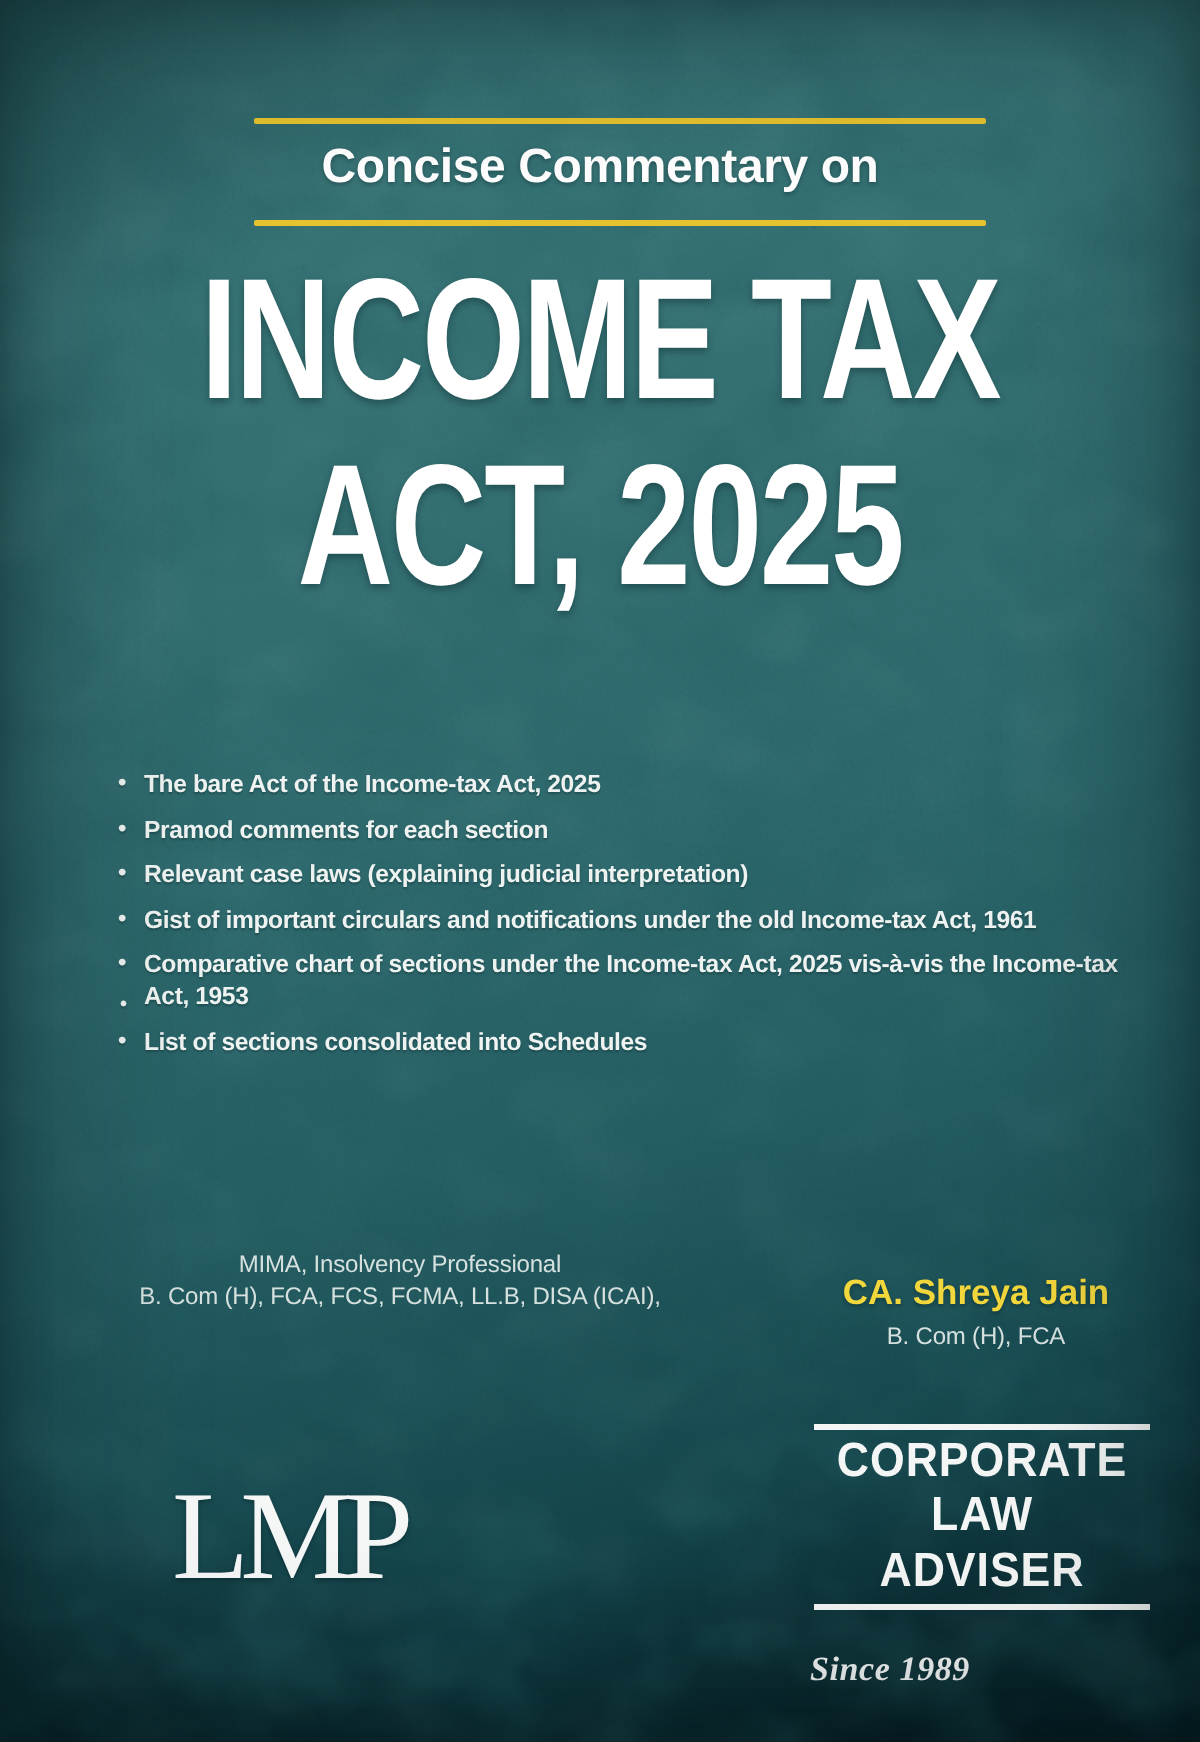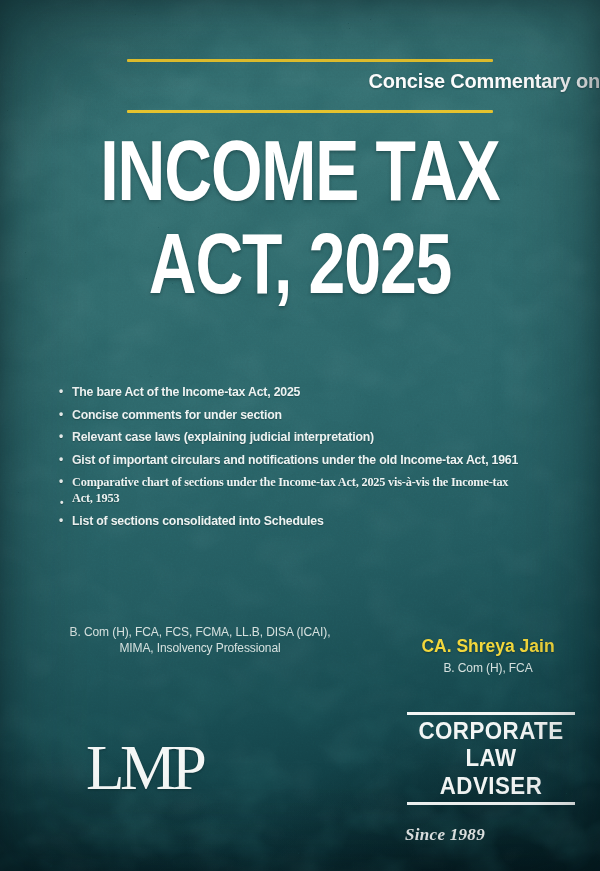--- a/index.html
+++ b/index.html
@@ -14,38 +14,38 @@
       linear-gradient(168deg,#3a7779 0%,#357173 28%,#2e6a6e 48%,#255e63 64%,#194d53 78%,#103b42 90%,#0c3137 100%);
   }
   .texture{position:absolute;left:0;top:0;z-index:0;pointer-events:none;}
   .vignette{position:absolute;inset:0;z-index:5;pointer-events:none;
     box-shadow:inset 0 0 90px rgba(2,16,20,.5), inset 0 0 26px rgba(2,16,20,.28);}
   .layer{position:absolute;z-index:2;}
 
   .rule{height:3px;background:#e5c32e;border-radius:1px;}
   .rule-top{left:127px;top:59px;width:366px;}
   .rule-bottom{left:127px;top:110px;width:366px;}
-  .kicker{left:0;right:0;top:70px;text-align:right;color:#ffffff;
-    font-weight:bold;font-size:20px;letter-spacing:-0.2px;
+  .kicker{left:0;right:0;top:70px;text-align:center;color:#ffffff;
+    font-weight:bold;font-size:24px;letter-spacing:-0.2px;
     text-shadow:0 1px 2px rgba(0,25,28,.35);}
 
   .title{left:0;right:0;top:124px;margin:0;text-align:center;color:#ffffff;
     font-weight:800;font-size:86px;line-height:93px;letter-spacing:-1.5px;
     transform:scaleX(0.77);transform-origin:50% 0;
     text-shadow:0 2px 4px rgba(0,25,28,.35);}
   .title span{display:block;}
 
   .contents{left:58px;top:384px;right:26px;}
   .contents-heading{color:#dcc02c;font-size:13.5px;font-weight:bold;margin:0 0 10px 0;letter-spacing:0.1px;}
   .contents-list{list-style:none;margin:0;padding:0;}
   .contents-item{position:relative;padding-left:14px;color:#eef3f2;font-weight:bold;
     font-size:12.3px;line-height:16px;margin-bottom:6.5px;white-space:nowrap;letter-spacing:-0.2px;
     text-shadow:0 1px 1px rgba(0,25,28,.3);}
   .bullet{position:absolute;left:1px;top:-1px;font-size:12px;}
-  .two-line .item-text{display:block;font-family:Liberation Serif, serif;}
+  .two-line .item-text{display:block;}
   .bullet.stray{top:21px;left:2px;font-size:10px;}
 
   .author{text-align:center;}
   .author-1{left:50px;width:300px;top:625px;}
   .author-2{left:390px;width:196px;top:636px;text-align:center;}
   .author-name{color:#f2d73c;font-weight:bold;font-size:17.5px;line-height:21px;margin-bottom:4px;
     text-shadow:0 1px 2px rgba(0,25,28,.4);}
   .author-creds{color:#d6e1df;font-size:12px;line-height:15.5px;letter-spacing:-0.1px;}
 
   .lmp{left:86px;top:738px;width:112px;text-align:center;color:#f4f7f6;
@@ -100,21 +100,21 @@
   </h1>
 
   <section class="layer contents">
     <ul class="contents-list">
       <li class="contents-item">
         <span class="bullet">•</span>
         <span class="item-text">The bare Act of the Income-tax Act, 2025</span>
       </li>
       <li class="contents-item">
         <span class="bullet">•</span>
-        <span class="item-text">Concise comments for under section</span>
+        <span class="item-text">Pramod comments for each section</span>
       </li>
       <li class="contents-item">
         <span class="bullet">•</span>
         <span class="item-text">Relevant case laws (explaining judicial interpretation)</span>
       </li>
       <li class="contents-item">
         <span class="bullet">•</span>
         <span class="item-text">Gist of important circulars and notifications under the old Income-tax Act, 1961</span>
       </li>
       <li class="contents-item two-line">
@@ -124,22 +124,22 @@
         <span class="item-text">Act, 1953</span>
       </li>
       <li class="contents-item">
         <span class="bullet">•</span>
         <span class="item-text">List of sections consolidated into Schedules</span>
       </li>
     </ul>
   </section>
 
   <section class="layer author author-1">
+    <div class="author-creds">MIMA, Insolvency Professional</div>
     <div class="author-creds">B. Com (H), FCA, FCS, FCMA, LL.B, DISA (ICAI),</div>
-    <div class="author-creds">MIMA, Insolvency Professional</div>
   </section>
 
   <section class="layer author author-2">
     <div class="author-name">CA. Shreya Jain</div>
     <div class="author-creds">B. Com (H), FCA</div>
   </section>
 
   <div class="layer lmp">LMP</div>
 
   <div class="layer cla">

